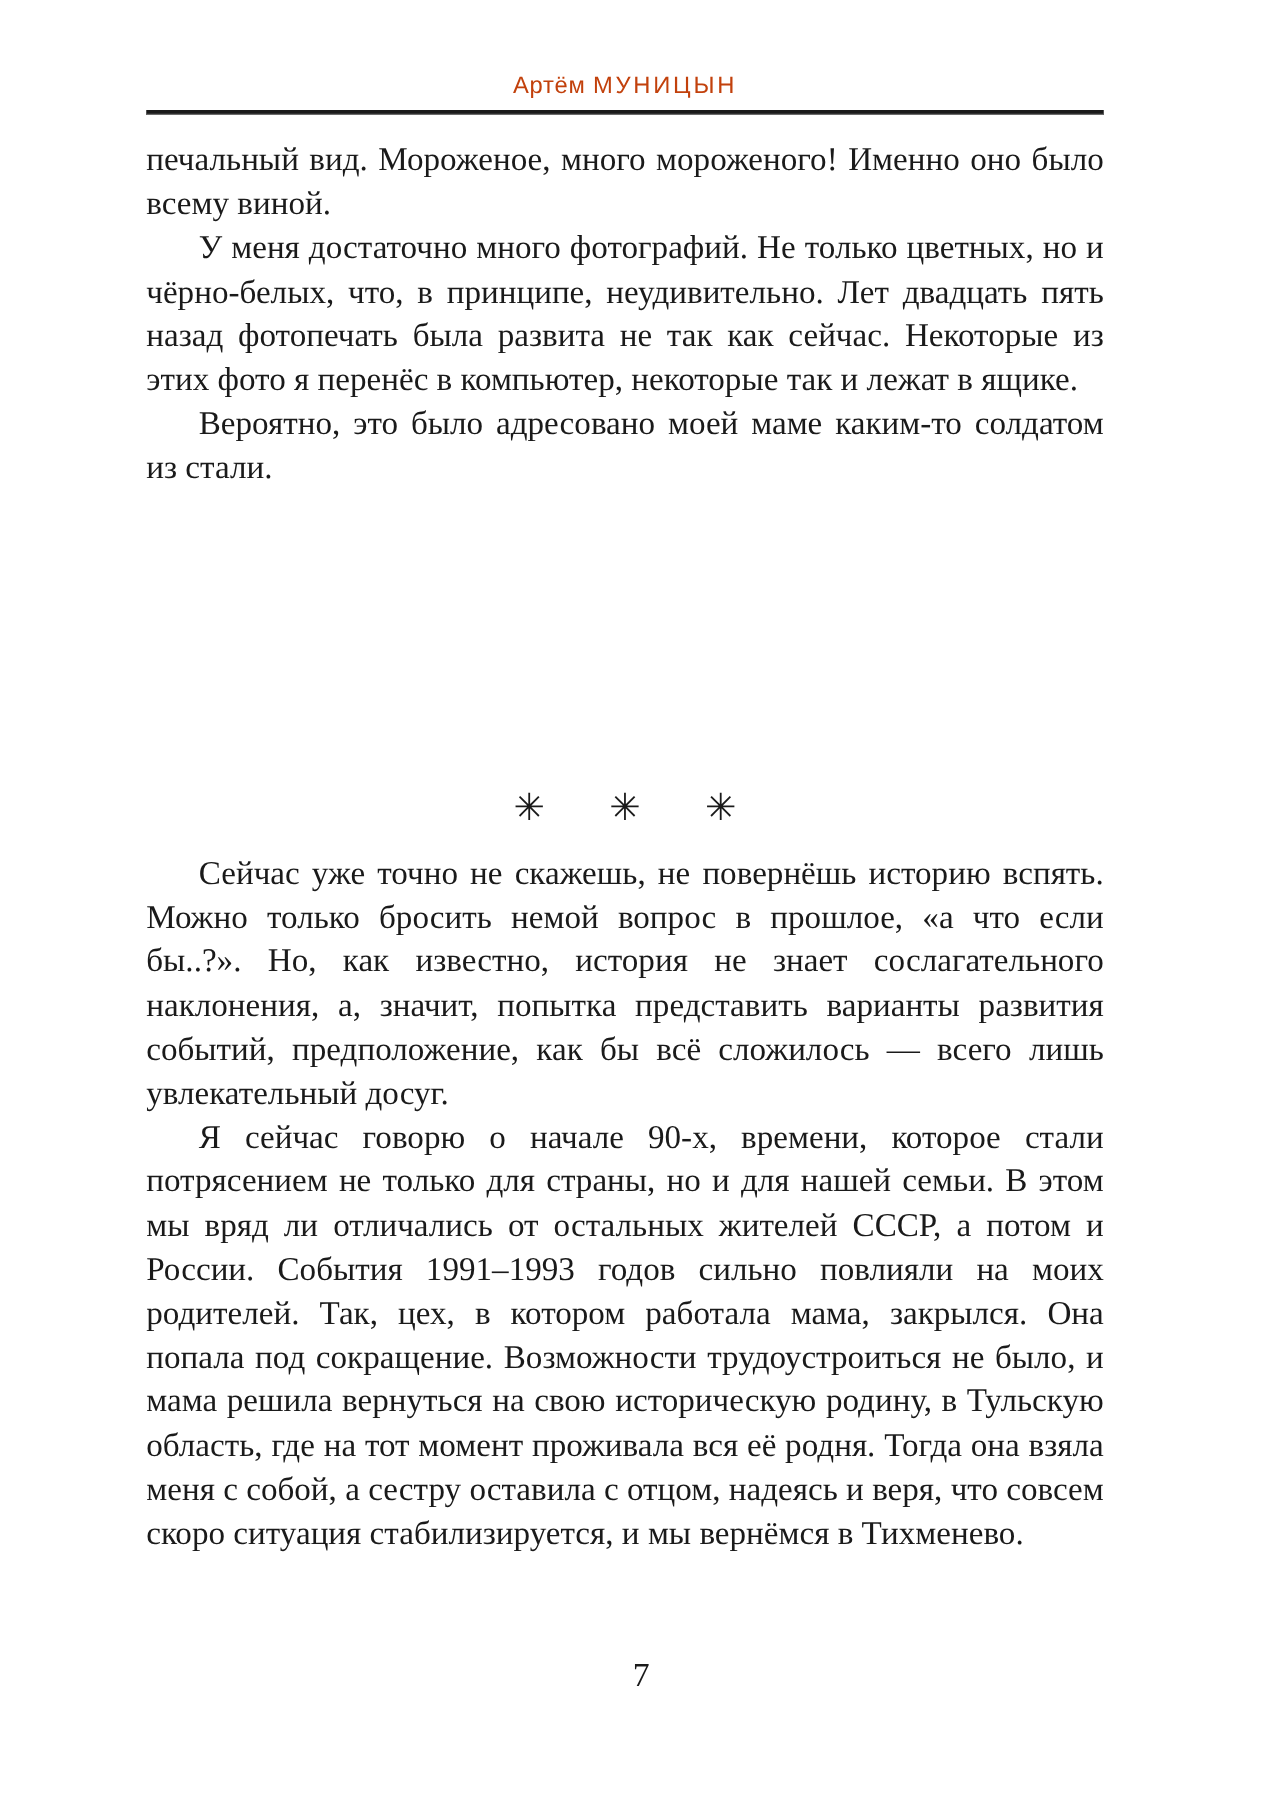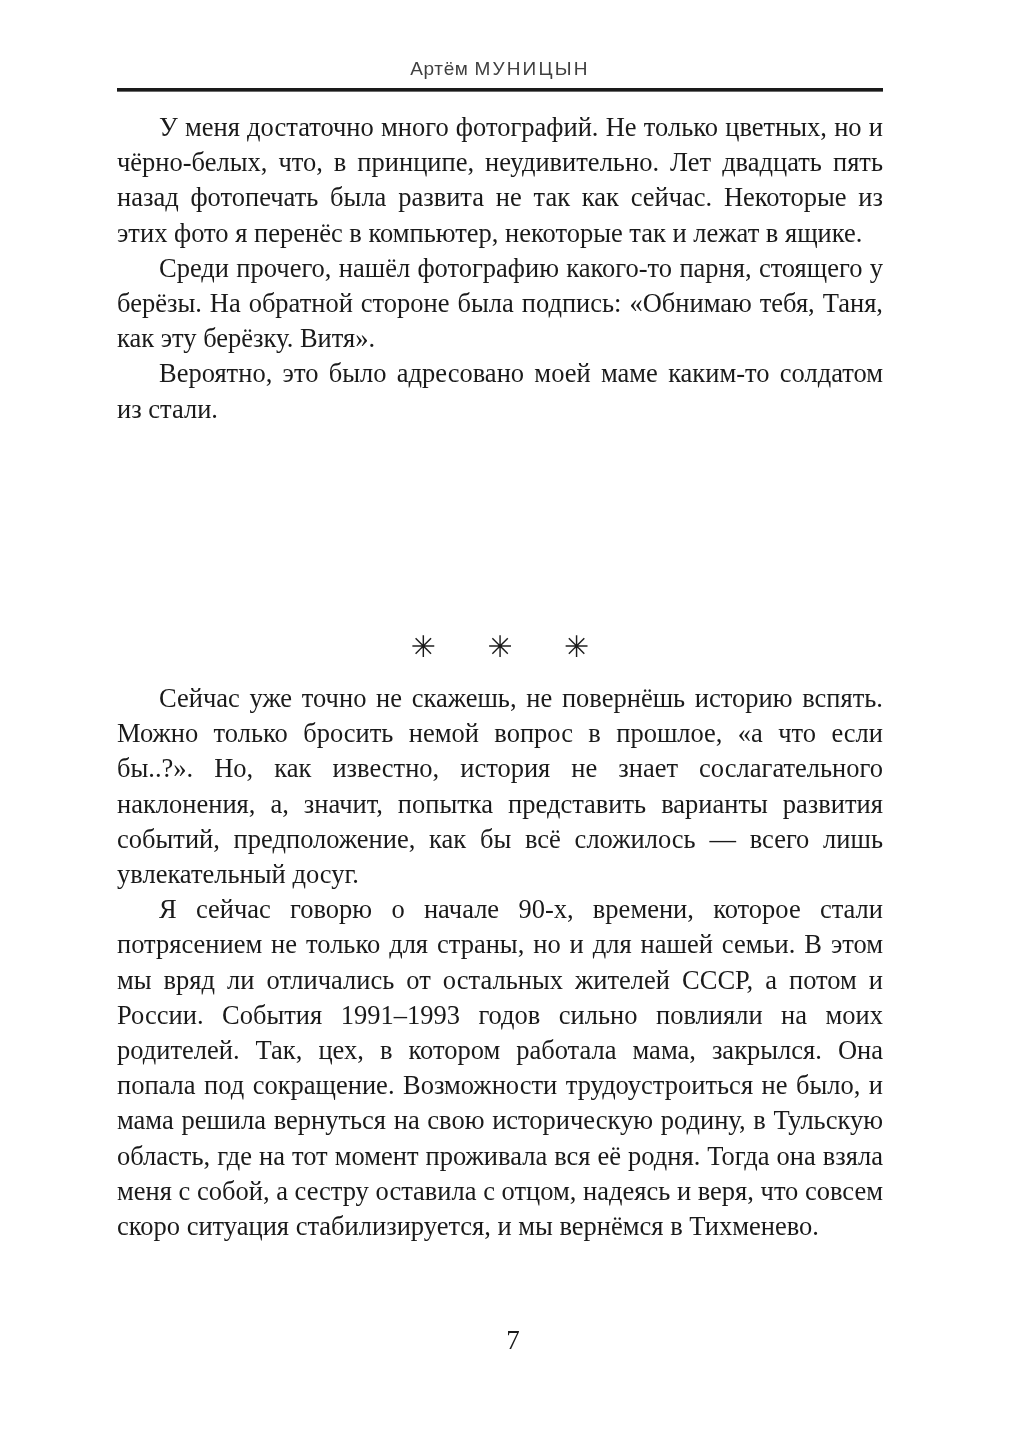--- a/index.html
+++ b/index.html
@@ -26,21 +26,21 @@
     top: 58px;
     width: 766px;
     text-align: center;
   }
 
   .running-head-text {
     display: inline-block;
     font-family: "Liberation Sans", "DejaVu Sans", sans-serif;
     font-size: 19px;
     font-weight: 300;
-    color: #404040;
+    color: #c2410c;
     letter-spacing: 0.6px;
     white-space: pre;
   }
 
   .head-surname {
     letter-spacing: 2.2px;
   }
 
   .head-rule {
     position: absolute;
@@ -122,22 +122,22 @@
 
 <div class="page">
 
   <div class="running-head">
     <span class="running-head-text"><span>Артём </span><span class="head-surname">МУНИЦЫН</span></span>
   </div>
 
   <div class="head-rule"></div>
 
   <div class="text-block">
+    <p class="noindent">печальный вид. Мороженое, много мороженого! Именно оно было всему виной.</p>
     <p class="indent">У меня достаточно много фотографий. Не только цветных, но и чёрно-белых, что, в принципе, неудивительно. Лет двадцать пять назад фотопечать была развита не так как сейчас. Некоторые из этих фото я перенёс в компьютер, некоторые так и лежат в ящике.</p>
-    <p class="indent">Среди прочего, нашёл фотографию какого-то парня, стоящего у берёзы. На обратной стороне была подпись: «Обнимаю тебя, Таня, как эту берёзку. Витя».</p>
     <p class="indent">Вероятно, это было адресовано моей маме каким-то солдатом из стали.</p>
   </div>
 
   <div class="divider">✳ ✳ ✳</div>
 
   <div class="text-block text-block-two">
     <p class="indent">Сейчас уже точно не скажешь, не повернёшь историю вспять. Можно только бросить немой вопрос в прошлое, «а что если бы..?». Но, как известно, история не знает сослагательного наклонения, а, значит, попытка представить варианты развития событий, предположение, как бы всё сложилось — всего лишь увлекательный досуг.</p>
     <p class="indent">Я сейчас говорю о начале 90-х, времени, которое стали потрясением не только для страны, но и для нашей семьи. В этом мы вряд ли отличались от остальных жителей СССР, а потом и России. События 1991–1993 годов сильно повлияли на моих родителей. Так, цех, в котором работала мама, закрылся. Она попала под сокращение. Возможности трудоустроиться не было, и мама решила вернуться на свою историческую родину, в Тульскую область, где на тот момент проживала вся её родня. Тогда она взяла меня с собой, а сестру оставила с отцом, надеясь и веря, что совсем скоро ситуация стабилизируется, и мы вернёмся в Тихменево.</p>
   </div>
 

